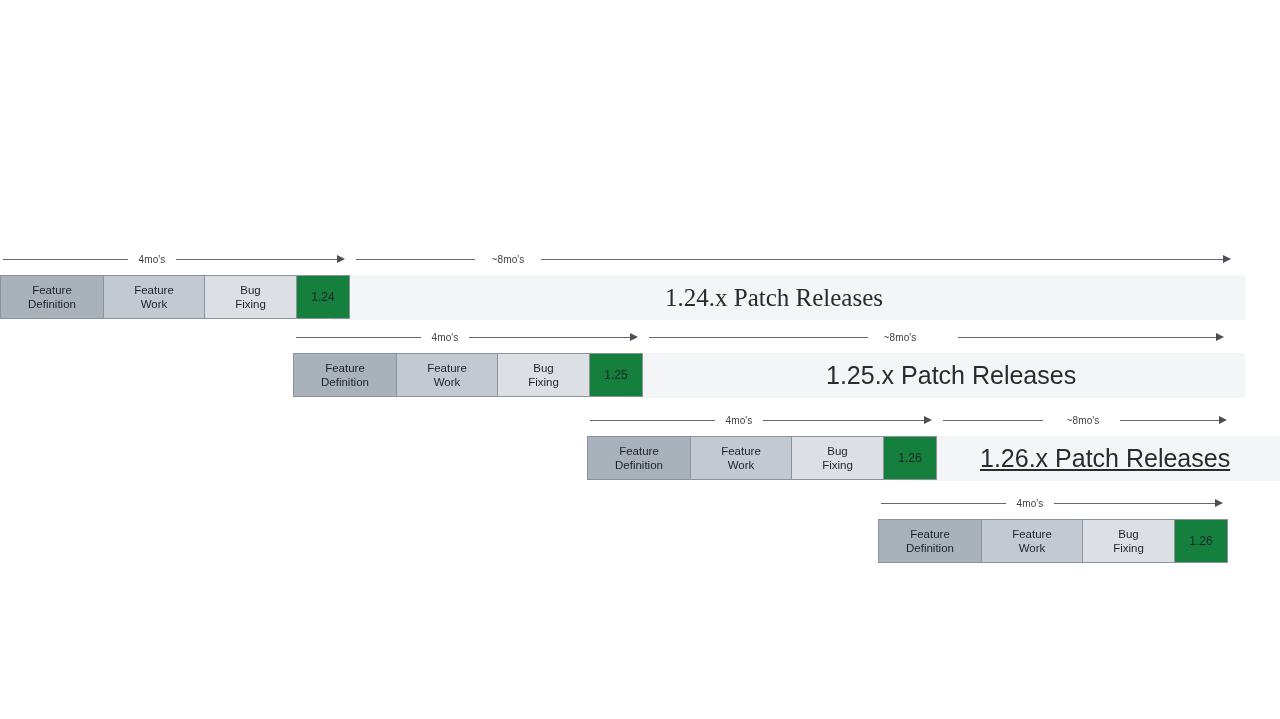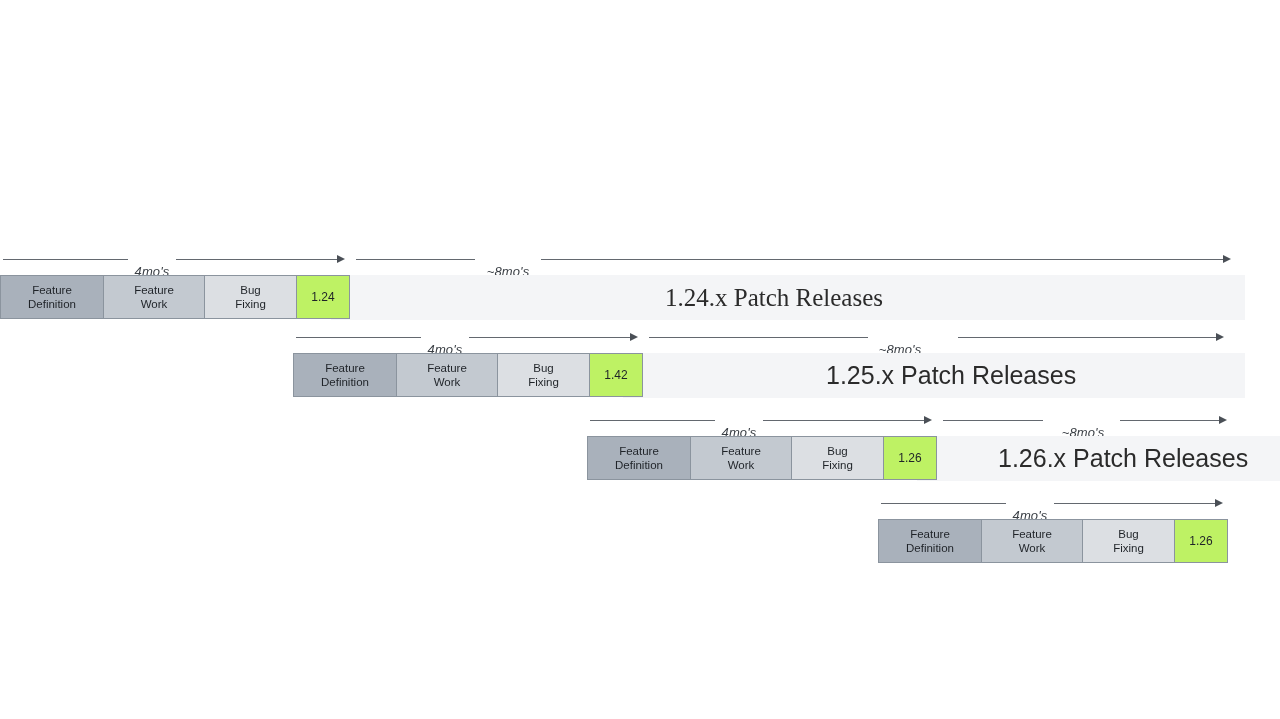--- a/index.html
+++ b/index.html
@@ -61,42 +61,41 @@
     color: #1f2328;
     font-size: 11.5px;
     text-align: center;
   }
   .phase-box + .phase-box { margin-left: -1px; }
   .phase-line2 { display: block; text-align: center; }
 
   .phase-def  { background: #a9b1bb; }
   .phase-work { background: #c3c9d0; }
   .phase-bug  { background: #dcdfe3; }
-  .phase-ver  { background: #bef264; font-size: 12px; text-align: right; }
+  .phase-ver  { background: #15803d; font-size: 12px; text-align: right; }
 
   
   .measure {
     position: absolute;
     height: 18px;
   }
   .measure-seg {
     position: absolute;
     top: 9px;
     height: 1px;
     background: #63686f;
   }
   .measure-label {
     position: absolute;
-    top: 14px;
-    font-size: 13px;
+    top: 4px;
+    font-size: 10px;
     color: #3a3f45;
     white-space: nowrap;
     transform: translateX(-50%);
     letter-spacing: 0.1px;
-    font-style: italic;
   }
   .measure-arrowhead {
     position: absolute;
     top: 5px;
     width: 0;
     height: 0;
     border-top: 4.5px solid transparent;
     border-bottom: 4.5px solid transparent;
     border-left: 8px solid #4a4f56;
   }
@@ -172,21 +171,21 @@
       </div>
       <div class="phase-box phase-work" style="width:102px;">
         <span>Feature</span>
         <span class="phase-line2">Work</span>
       </div>
       <div class="phase-box phase-bug" style="width:93px;">
         <span>Bug</span>
         <span class="phase-line2">Fixing</span>
       </div>
       <div class="phase-box phase-ver" style="width:54px;">
-        <span>1.42</span>
+        <span>1.25</span>
       </div>
     </div>
   </div>
 
   <div class="release-row" style="top:0;">
 
     <div class="measure" style="left:587px; top:411px; width:352px;">
       <div class="measure-seg" style="left:3px; width:125px;"></div>
       <div class="measure-label" style="left:152px;">4mo's</div>
       <div class="measure-seg" style="left:176px; width:165px;"></div>
@@ -194,21 +193,21 @@
     </div>
 
     <div class="measure" style="left:939px; top:411px; width:303px;">
       <div class="measure-seg" style="left:4px; width:100px;"></div>
       <div class="measure-label" style="left:144px;">~8mo's</div>
       <div class="measure-seg" style="left:181px; width:103px;"></div>
       <div class="measure-arrowhead" style="left:280px;"></div>
     </div>
 
     <div class="patch-bar" style="left:917px; top:436px; width:363px; height:45px;">
-      <span class="patch-bar-label" style="margin-left:81px;">1.26.x Patch Releases</span>
+      <span class="patch-bar-label" style="margin-left:63px;text-decoration:underline;">1.26.x Patch Releases</span>
     </div>
 
     <div class="phase-strip" style="left:587px; top:436px;">
       <div class="phase-box phase-def" style="width:104px;">
         <span>Feature</span>
         <span class="phase-line2">Definition</span>
       </div>
       <div class="phase-box phase-work" style="width:102px;">
         <span>Feature</span>
         <span class="phase-line2">Work</span>

